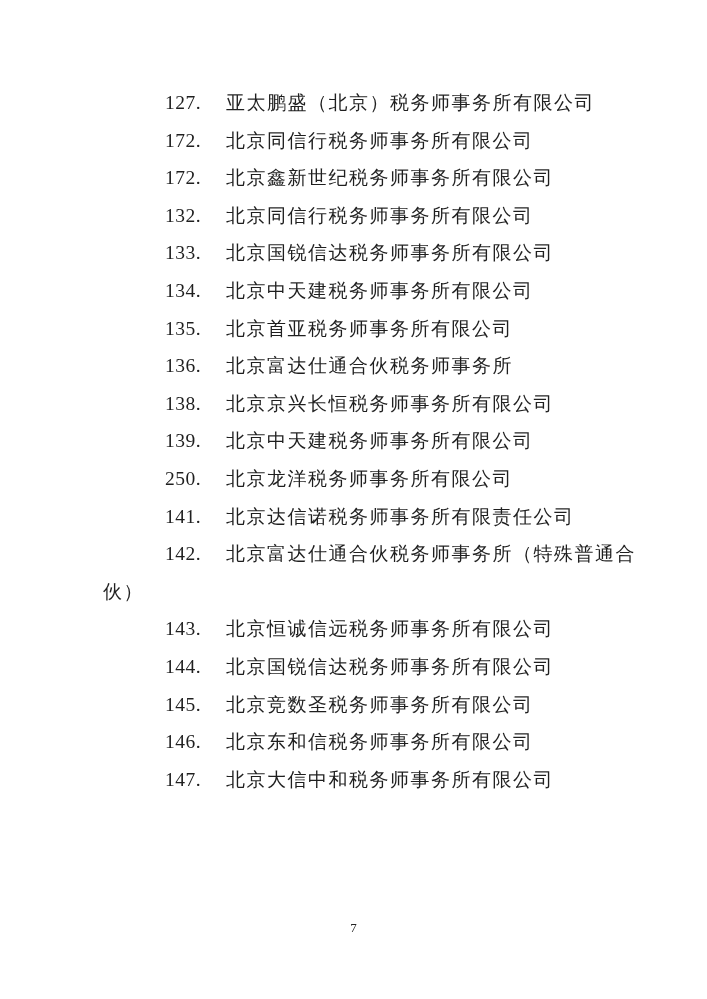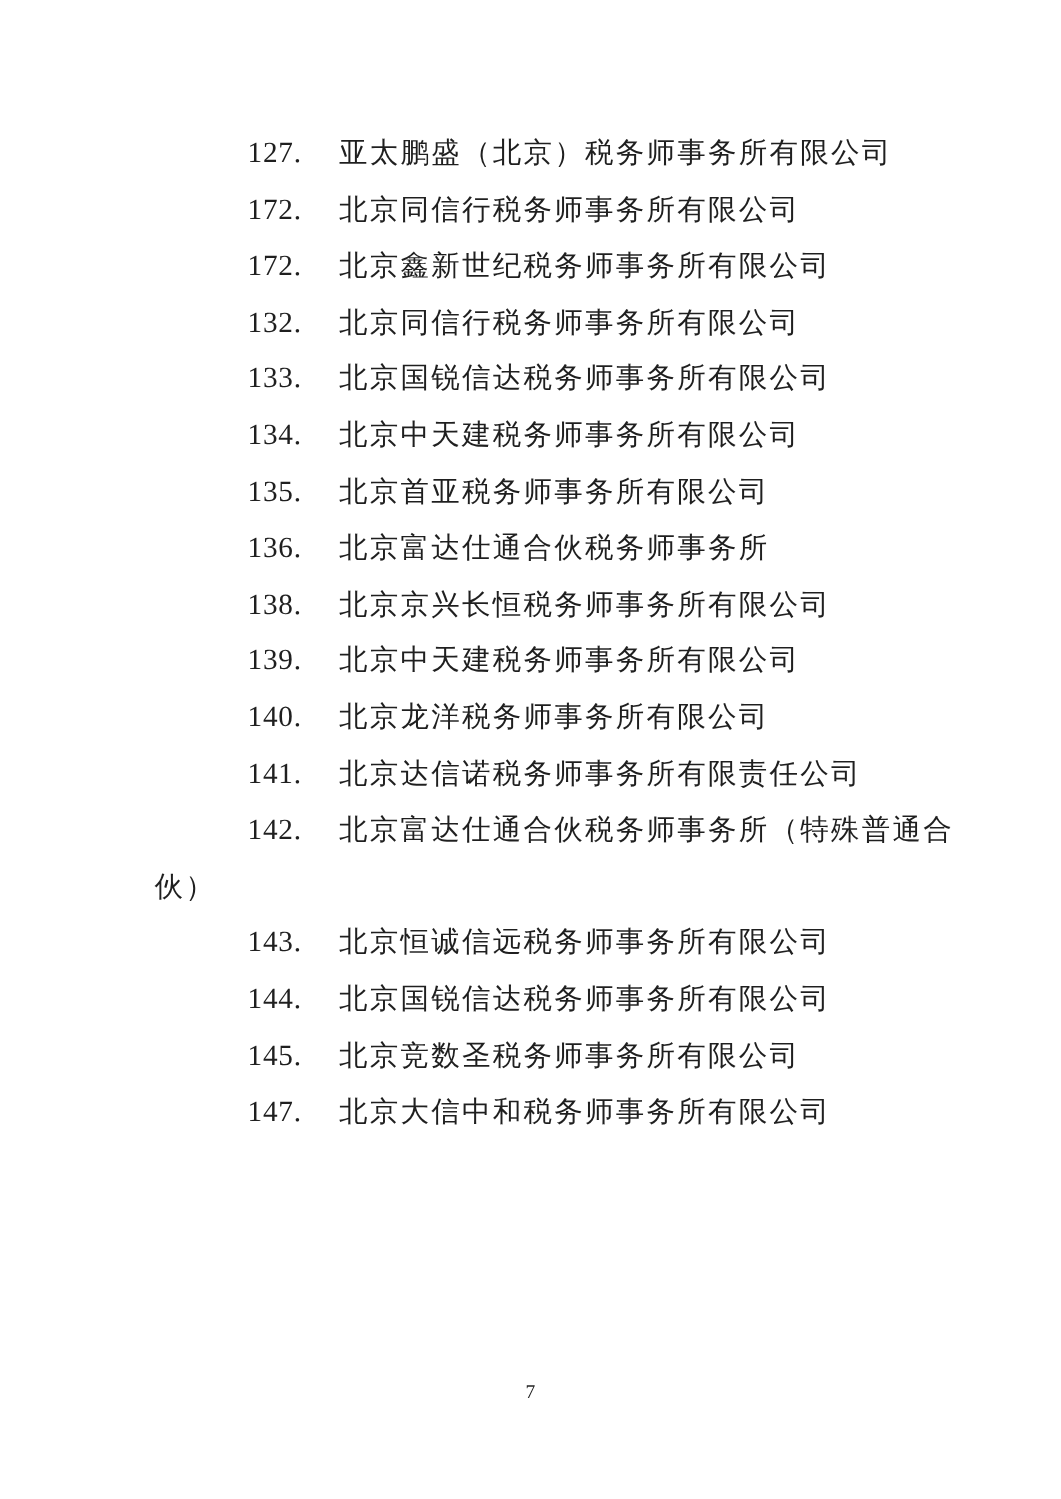--- a/index.html
+++ b/index.html
@@ -81,40 +81,43 @@
     <div class="row">
       <span class="num">136.</span><span class="name">北京富达仕通合伙税务师事务所</span>
     </div>
     <div class="row">
       <span class="num">138.</span><span class="name">北京京兴长恒税务师事务所有限公司</span>
     </div>
     <div class="row">
       <span class="num">139.</span><span class="name">北京中天建税务师事务所有限公司</span>
     </div>
     <div class="row">
-      <span class="num">140.</span><span class="name">北京龙洋税务师事务所有限公司</span>
+      <span class="num">250.</span><span class="name">北京龙洋税务师事务所有限公司</span>
     </div>
     <div class="row">
       <span class="num">141.</span><span class="name">北京达信诺税务师事务所有限责任公司</span>
     </div>
     <div class="row">
       <span class="num">142.</span><span class="name">北京富达仕通合伙税务师事务所（特殊普通合</span>
     </div>
     <div class="row cont">
       <span class="name">伙）</span>
     </div>
     <div class="row">
       <span class="num">143.</span><span class="name">北京恒诚信远税务师事务所有限公司</span>
     </div>
     <div class="row">
       <span class="num">144.</span><span class="name">北京国锐信达税务师事务所有限公司</span>
     </div>
     <div class="row">
       <span class="num">145.</span><span class="name">北京竞数圣税务师事务所有限公司</span>
     </div>
     <div class="row">
+      <span class="num">146.</span><span class="name">北京东和信税务师事务所有限公司</span>
+    </div>
+    <div class="row">
       <span class="num">147.</span><span class="name">北京大信中和税务师事务所有限公司</span>
     </div>
 
   </div>
 
   <div class="page-num">7</div>
 </div>
 
 </body></html>

